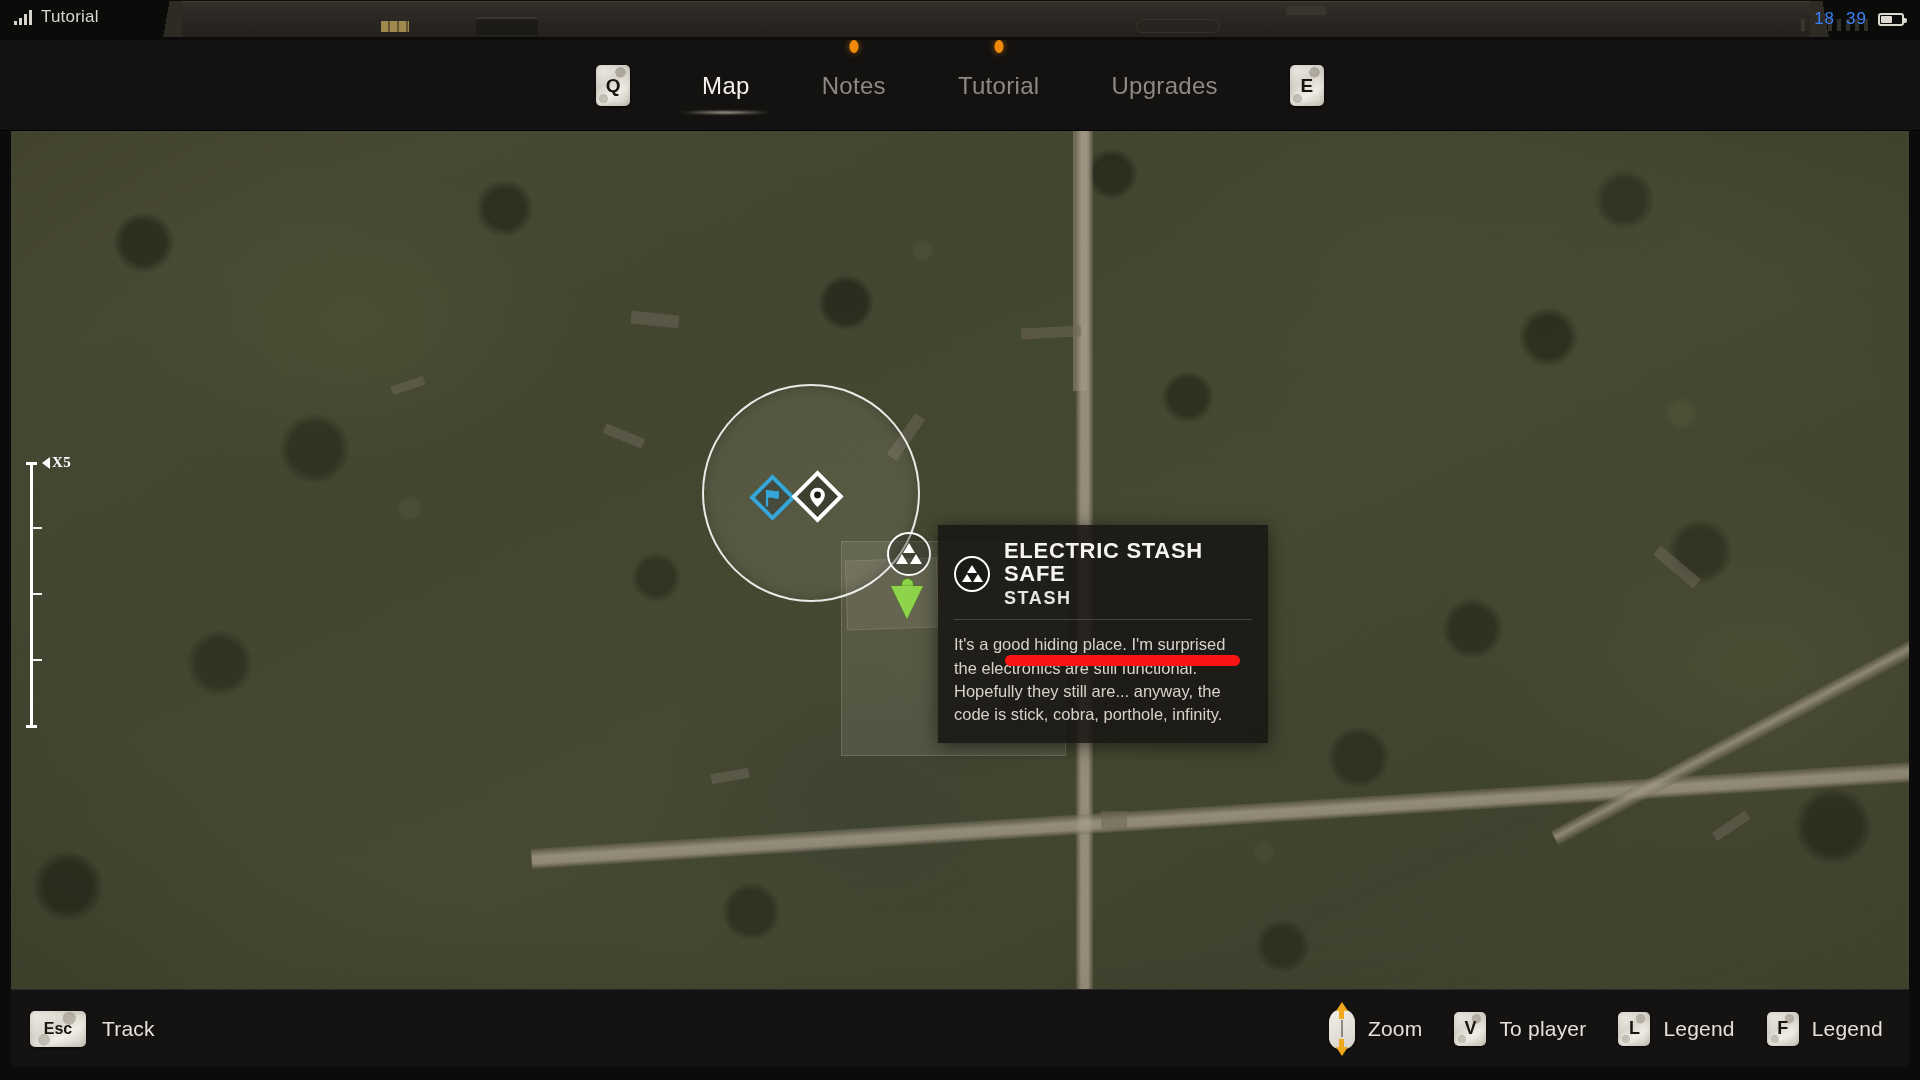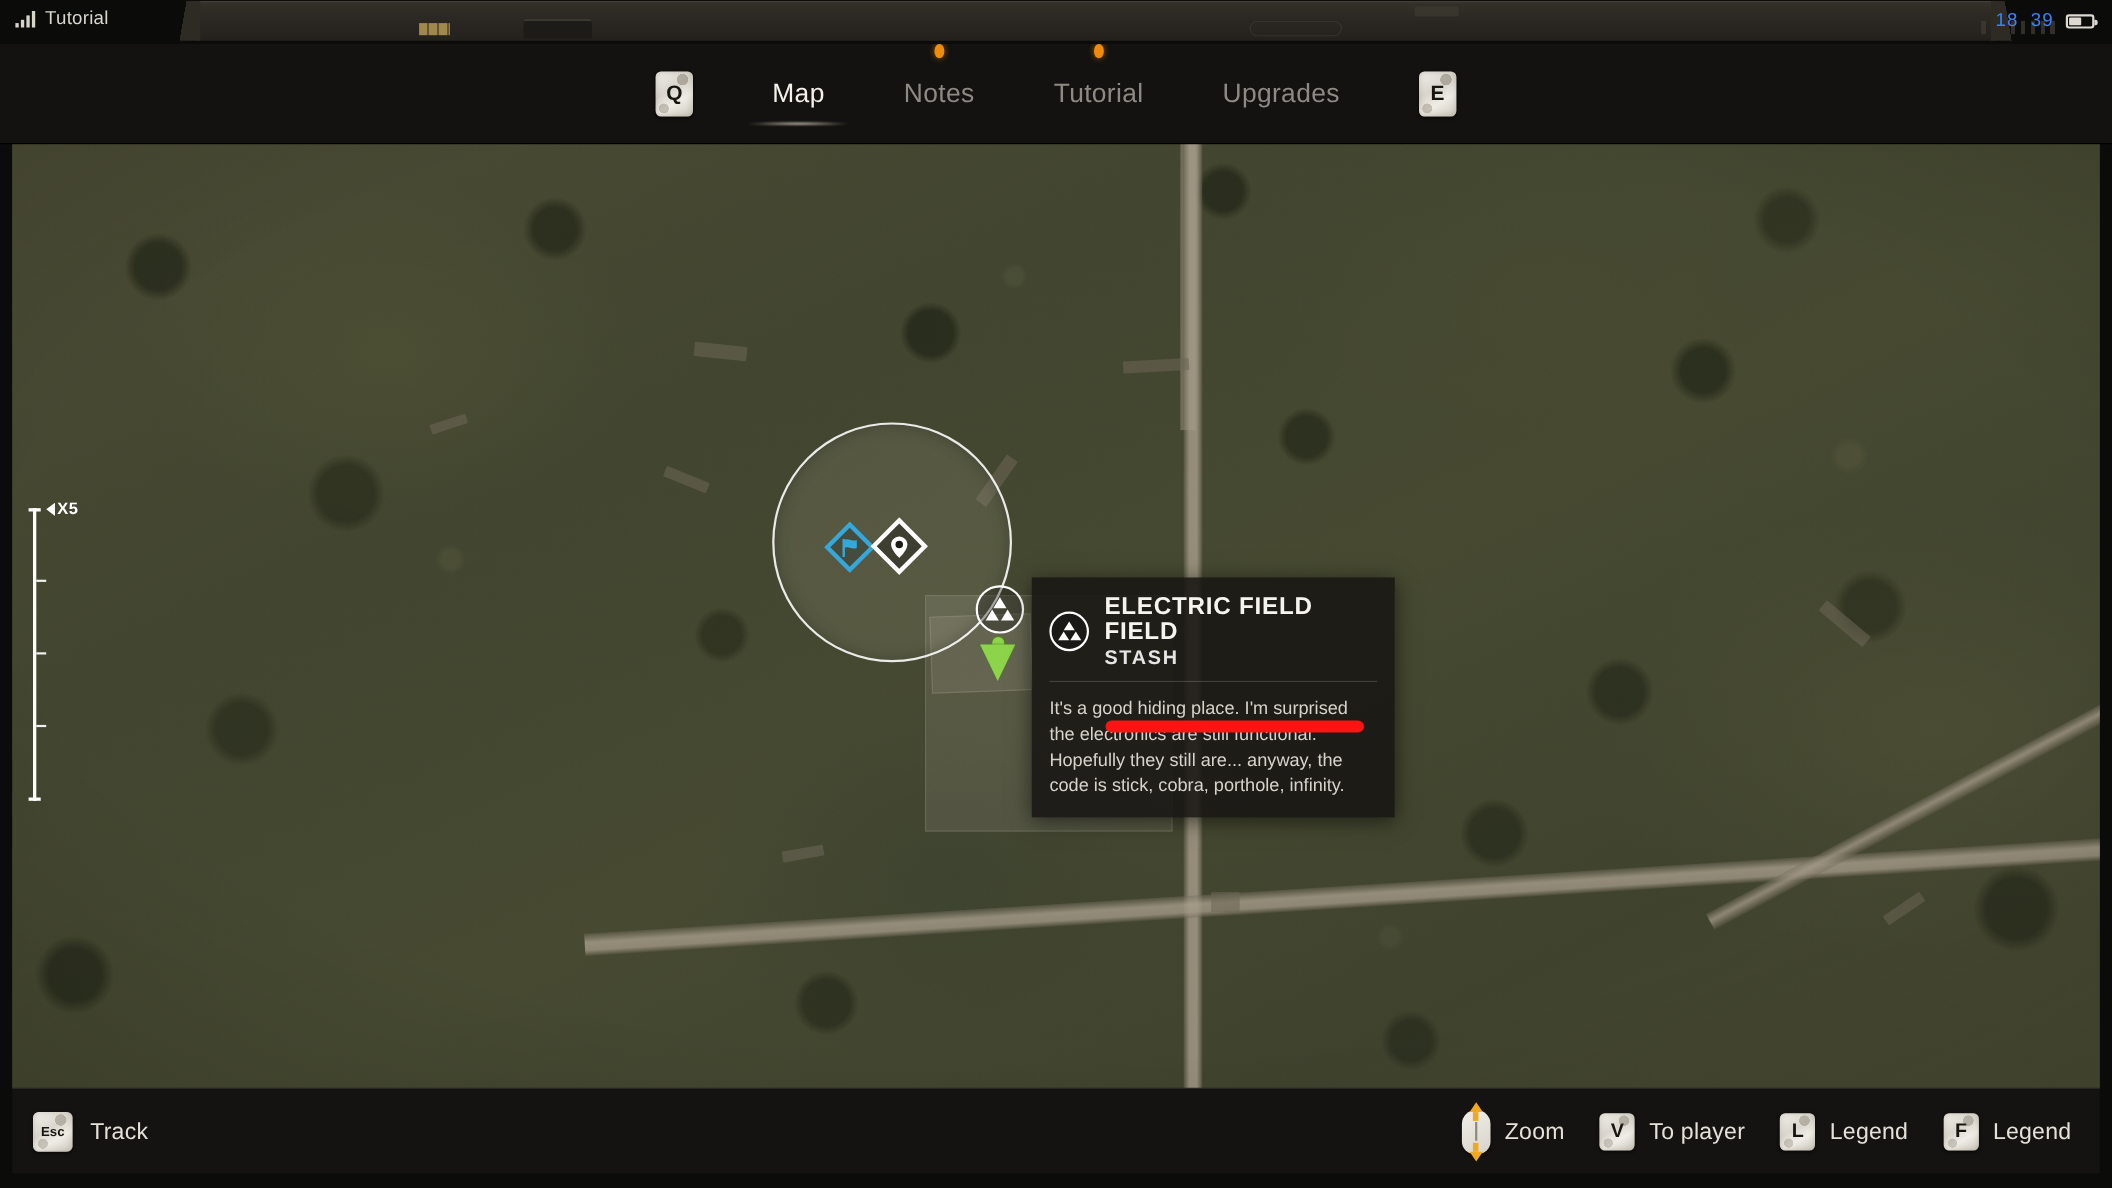--- a/index.html
+++ b/index.html
@@ -233,21 +233,21 @@
   .f-item{display:flex;align-items:center;gap:13px;margin-left:18px;}
   .f-label{color:#e4e1d9;font-size:21px;letter-spacing:.2px;}
   .kc-sm{width:32px;height:34px;border-radius:5px;flex:none;
     background:linear-gradient(150deg,#f3f1eb 0%,#dbd7ce 42%,#f0ede6 66%,#ccc7bc 100%);
     color:#17150f;font-weight:bold;font-size:18px;
     display:flex;align-items:center;justify-content:center;position:relative;
     box-shadow:0 1px 3px rgba(0,0,0,.65), inset 0 0 6px rgba(120,110,95,.3);}
   .kc-sm:after{content:"";position:absolute;inset:0;border-radius:5px;
     background:radial-gradient(circle at 70% 20%,rgba(90,80,65,.3) 0 13%,transparent 14%),
                radial-gradient(circle at 25% 80%,rgba(90,80,65,.25) 0 11%,transparent 12%);}
-  .kc-esc{width:36px;height:36px;font-size:12px;}
+  .kc-esc{width:56px;height:36px;font-size:16px;}
   .mouse-icon{position:relative;width:26px;height:40px;flex:none;
     border-radius:13px 13px 11px 11px;
     background:linear-gradient(150deg,#f2efe8,#d7d3ca);
     box-shadow:0 1px 3px rgba(0,0,0,.6);}
   .mouse-icon .m-line{position:absolute;left:50%;top:11px;width:2px;height:17px;margin-left:-1px;background:#8d887d;}
   .mouse-icon .m-up{position:absolute;left:50%;top:-7px;margin-left:-6px;width:0;height:0;
     border-left:6px solid transparent;border-right:6px solid transparent;border-bottom:9px solid #f0a81e;}
   .mouse-icon .m-upb{position:absolute;left:50%;top:2px;margin-left:-2.5px;width:5px;height:8px;background:#f0a81e;}
   .mouse-icon .m-dn{position:absolute;left:50%;bottom:-7px;margin-left:-6px;width:0;height:0;
     border-left:6px solid transparent;border-right:6px solid transparent;border-top:9px solid #f0a81e;}
@@ -381,38 +381,38 @@
       <span class="pl-arrow"></span>
     </div>
 
     <div class="zoom-scale" style="left:9px;top:324px;">
       <div class="zs-bar"></div>
       <div class="zs-cap" style="top:7px;"></div>
       <div class="zs-cap" style="top:270px;"></div>
       <div class="zs-tick" style="top:72px;"></div>
       <div class="zs-tick" style="top:138px;"></div>
       <div class="zs-tick" style="top:204px;"></div>
-      <div class="zs-marker" style="top:-1px;">
+      <div class="zs-marker" style="top:-1px;font-family:Liberation Serif, serif;">
         <span class="zs-arrow"></span>
         <span>X5</span>
       </div>
     </div>
   </div>
 
   <div class="tooltip">
     <div class="tt-head">
       <div class="tt-icon">
         <div class="tri-cluster">
           <span class="tri t1"></span>
             <span class="tri t2"></span>
             <span class="tri t3"></span>
         </div>
       </div>
       <div>
-        <div class="tt-title">ELECTRIC FIELD FIELD</div>
+        <div class="tt-title">ELECTRIC STASH SAFE</div>
         <div class="tt-sub">STASH</div>
       </div>
     </div>
     <div class="tt-rule"></div>
     <div class="tt-body">It's a good hiding place. I'm surprised the electronics are still functional. Hopefully they still are... anyway, the code is stick, cobra, porthole, infinity.</div>
   </div>
   <div class="tt-redbar"></div>
 
   <div class="footer">
     <div class="f-left">

